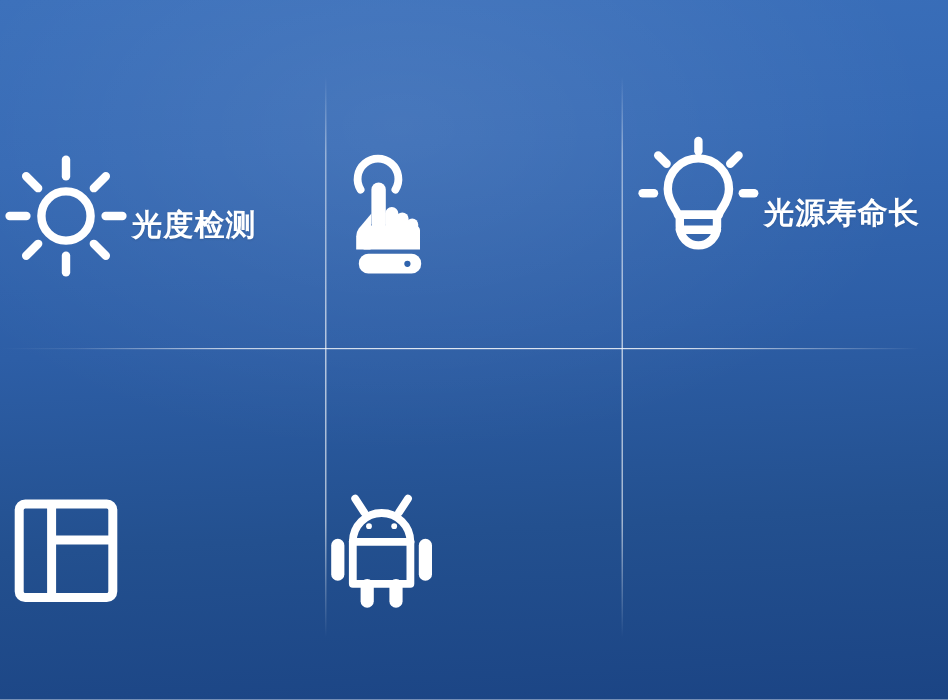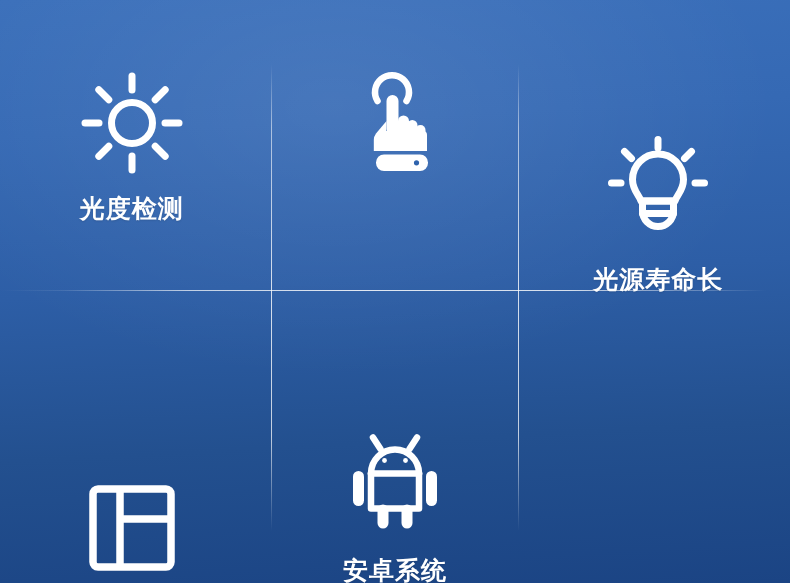--- a/index.html
+++ b/index.html
@@ -33,26 +33,26 @@
     position: absolute;
     inset: 0;
     display: grid;
     grid-template-columns: 1fr 1fr 1fr;
     grid-template-rows: 1fr 1fr;
   }
 
   .cell {
     position: relative;
     display: flex;
-    flex-direction: column;
+    flex-direction: row;
     align-items: center;
     justify-content: flex-start;
   }
   .cell.row1 { padding-top: 68px; }
-  .cell.row2 { padding-top: 44px; justify-content: flex-end; }
+  .cell.row2 { padding-top: 44px; }
 
   .icon-wrap {
     width: 110px;
     height: 110px;
     display: flex;
     align-items: center;
     justify-content: center;
   }
   .icon-wrap svg { display: block; overflow: visible; }
 
@@ -211,17 +211,16 @@
           <path d="M15.5 47.5 L15.5 71.5" stroke-width="11"></path>
           <path d="M88.5 47.5 L88.5 71.5" stroke-width="11"></path>
 
           <path d="M40 81 L40 94" stroke-width="11"></path>
           <path d="M64 81 L64 94" stroke-width="11"></path>
 
           <circle cx="41.5" cy="31.5" r="2.4" fill="#ffffff" stroke="none"></circle>
           <circle cx="62.5" cy="31.5" r="2.4" fill="#ffffff" stroke="none"></circle>
         </svg>
       </div>
-      <div class="cell-label">安卓系统</div>
     </div>
 
   </div>
 </div>
 
 </body></html>

